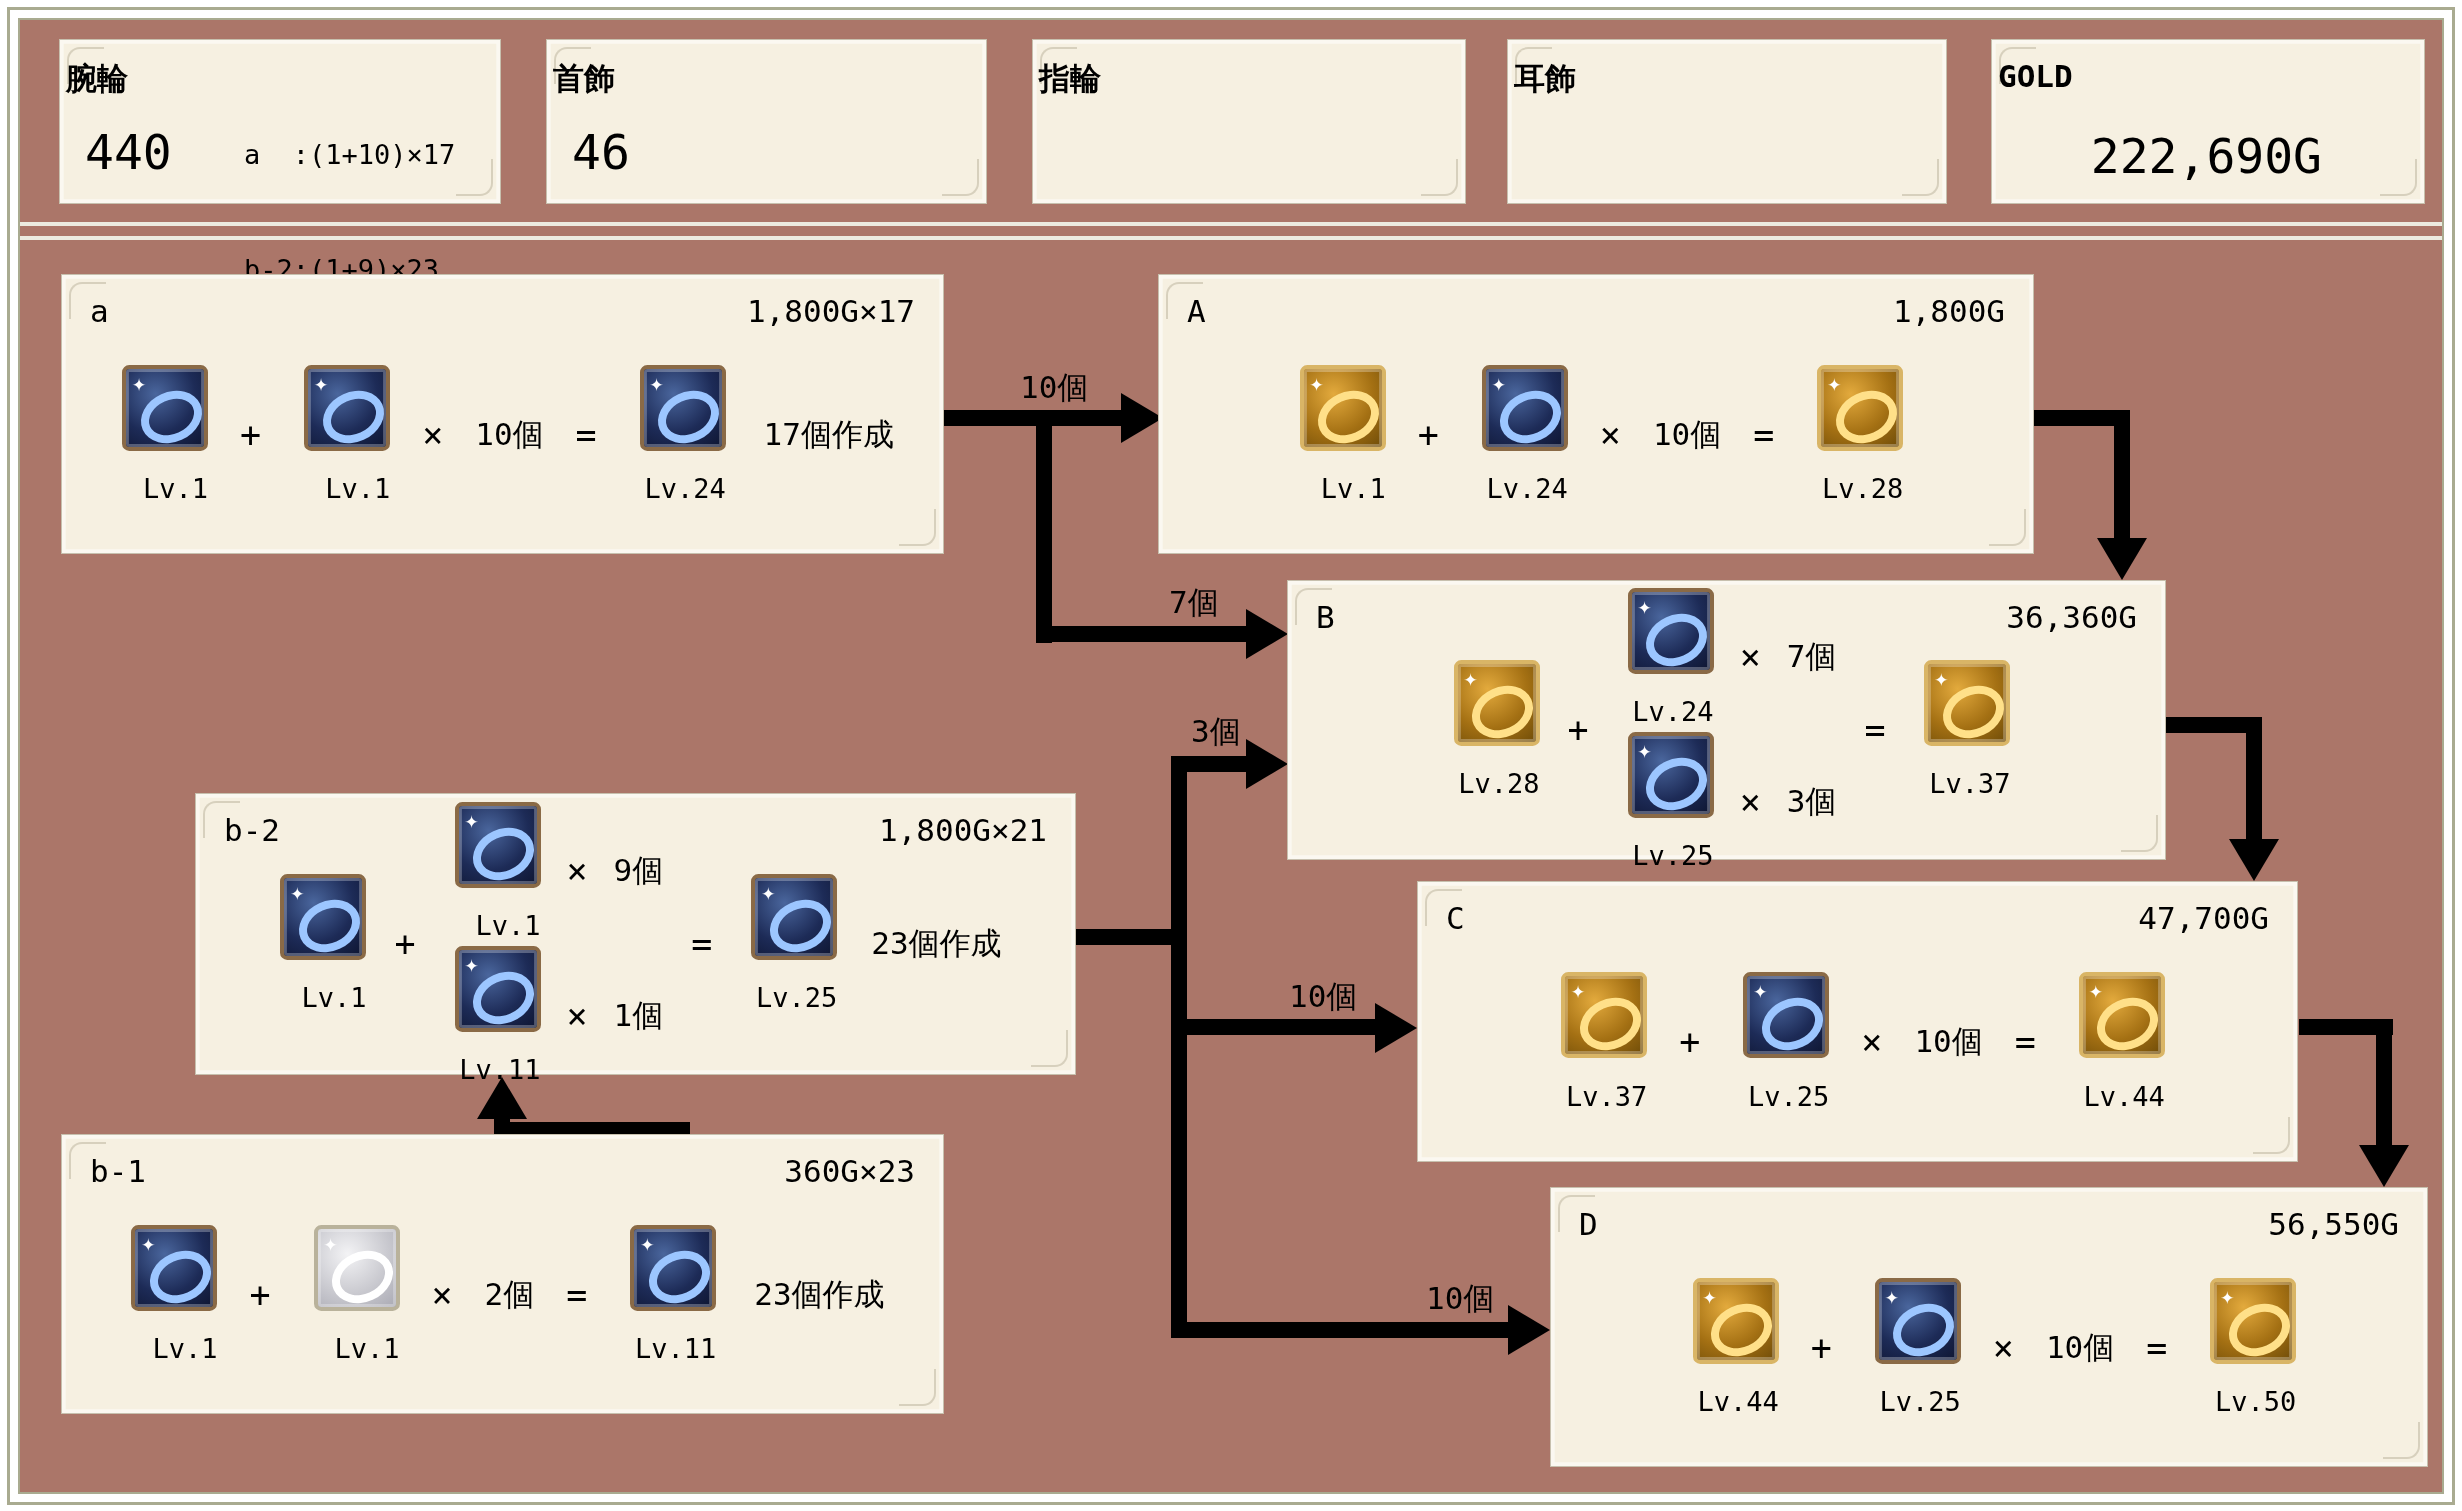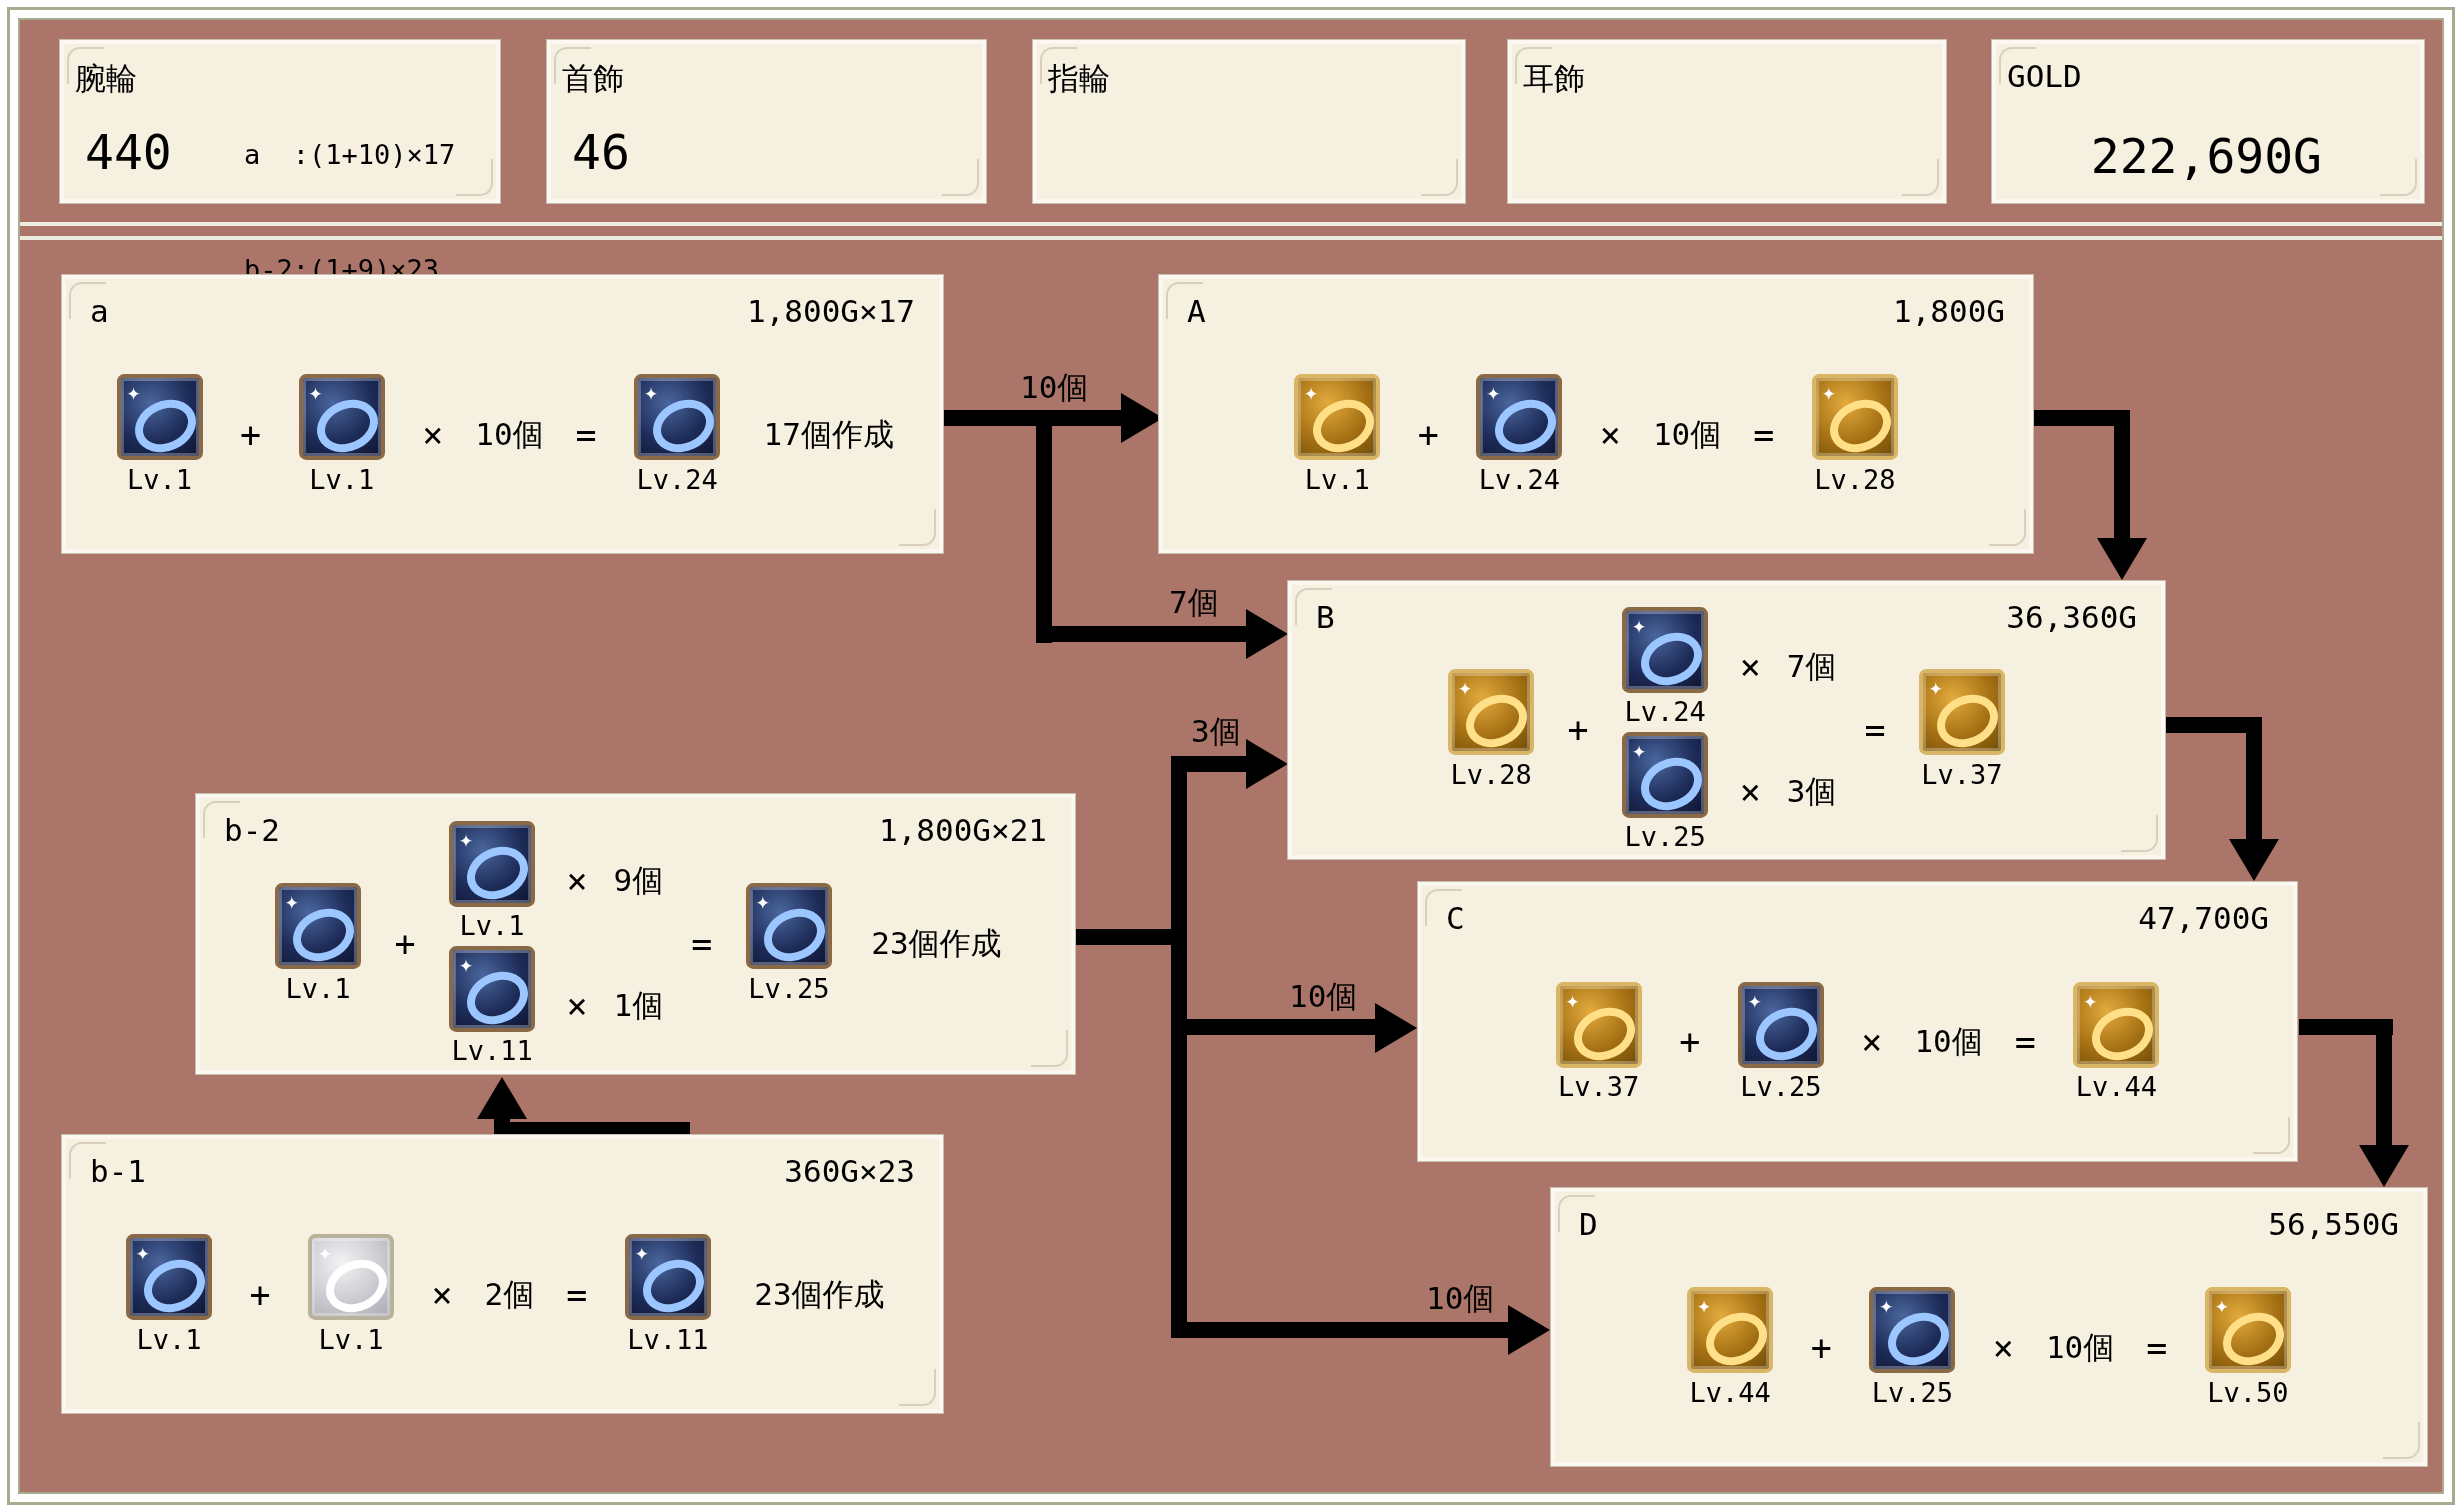--- a/index.html
+++ b/index.html
@@ -12,32 +12,32 @@
   .divider     { position:absolute; left:20px; right:20px; top:222px; height:17.6px;
                  border-top:4.4px solid #ecebe0; border-bottom:4.4px solid #ecebe0; z-index:1; }
 
   .panel { position:absolute; background:var(--panel,#f6f0e1); border:1.5px solid #c7c0ae;
            box-shadow: inset 0 0 0 3.7px rgba(255,255,255,.55); z-index:2; }
   .panel::before { content:""; position:absolute; left:6.6px; top:6.6px; width:35px; height:35px;
                    border-left:2.2px solid #d7d0bd; border-top:2.2px solid #d7d0bd; border-top-left-radius:13px; }
   .panel::after  { content:""; position:absolute; right:6.6px; bottom:6.6px; width:35px; height:35px;
                    border-right:2.2px solid #d7d0bd; border-bottom:2.2px solid #d7d0bd; border-bottom-right-radius:13px; }
 
-  .hpanel-label { position:absolute; left:15px; top:17.6px; font-size:31px; font-weight:normal; }
+  .hpanel-label { position:absolute; left:6px; top:17.6px; font-size:31px; font-weight:bold; }
   .hpanel-lines { position:absolute; left:184px; top:19px; font-size:27px; line-height:1.42; white-space:pre; }
   .hpanel-value { position:absolute; left:25px; top:84px; font-size:48px; }
   .hpanel-gold .hpanel-value { left:auto; right:102px; top:88px; }
 
   .box-title { position:absolute; left:28px; top:17.6px; font-size:31px; z-index:1; }
   .box-cost  { position:absolute; right:28px; top:17.6px; font-size:31px; z-index:1; }
   .recipe-row { position:absolute; inset:0; display:flex; align-items:center; justify-content:center;
                 gap:32px; padding-top:41px; }
   .recipe-row.stackrow { padding-top:19px; gap:28px; }
 
-  .slot { display:flex; flex-direction:column; align-items:center; width:97px; flex:0 0 auto; }
+  .slot { display:flex; flex-direction:column; align-items:flex-end; width:97px; flex:0 0 auto;gap:19px; }
   .icon { position:relative; width:86px; height:86px; border:4.4px solid; border-radius:7.3px;
           box-shadow: inset 0 0 0 2.9px rgba(255,255,255,.28); }
   .icon::before { content:""; position:absolute; left:50%; top:54%; width:47px; height:34px;
                   margin:-19px 0 0 -25.6px; border:8px solid var(--ringc,#fff); border-radius:50%;
                   transform:rotate(-24deg); }
   .icon::after  { content:"✦"; position:absolute; left:5.9px; top:0; color:#fff; font-size:23.4px; }
   .ring-blue   { --ringc:#9cc6ff; background:radial-gradient(circle at 38% 32%, #4a669d 0%, #1d2b57 55%, #0e1531 100%); border-color:#8a6a46; }
   .ring-gold   { --ringc:#ffe089; background:radial-gradient(circle at 38% 32%, #e3aa3d 0%, #a47013 55%, #6f4c08 100%); border-color:#d9b566; }
   .ring-silver { --ringc:#ffffff; background:radial-gradient(circle at 38% 32%, #f3f3f5 0%, #cacad0 55%, #a9a9b3 100%); border-color:#b9b29b; }
   .lv   { margin-top:3.7px; font-size:27px; white-space:nowrap; }

